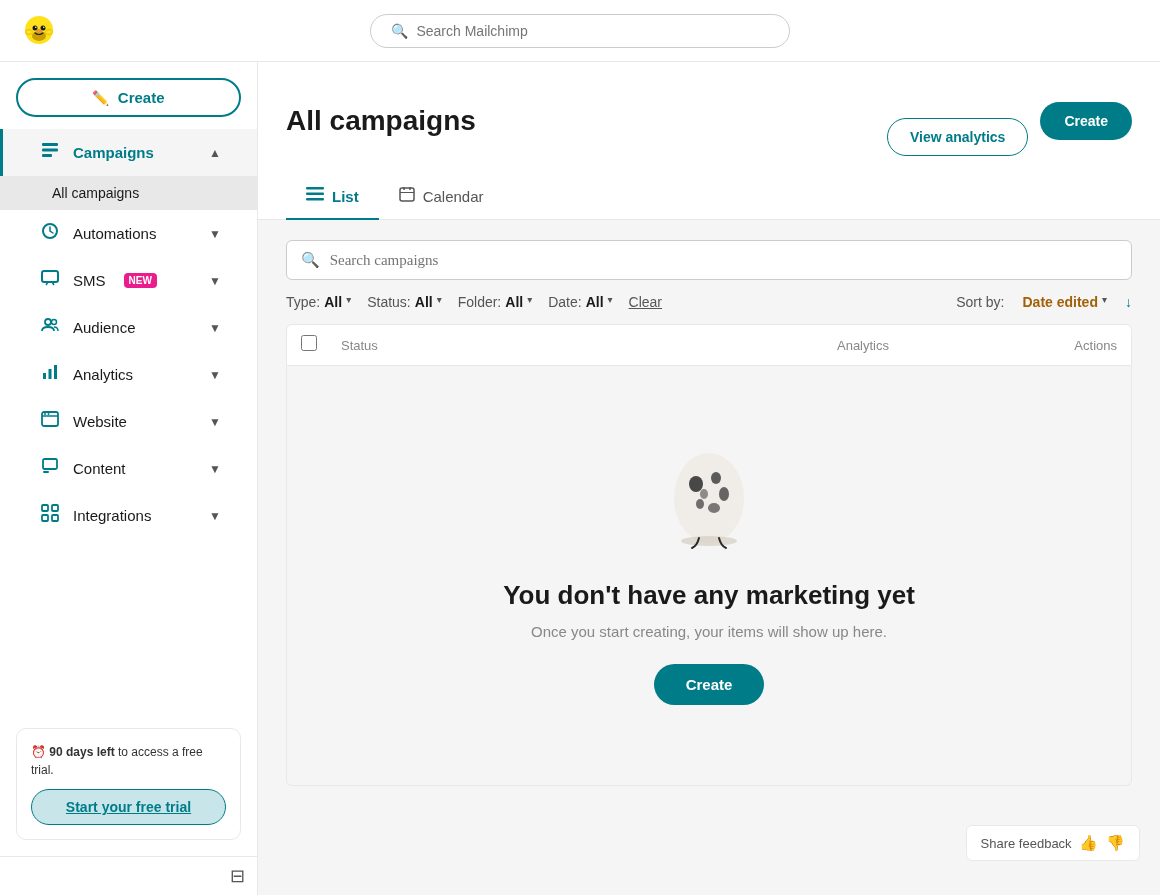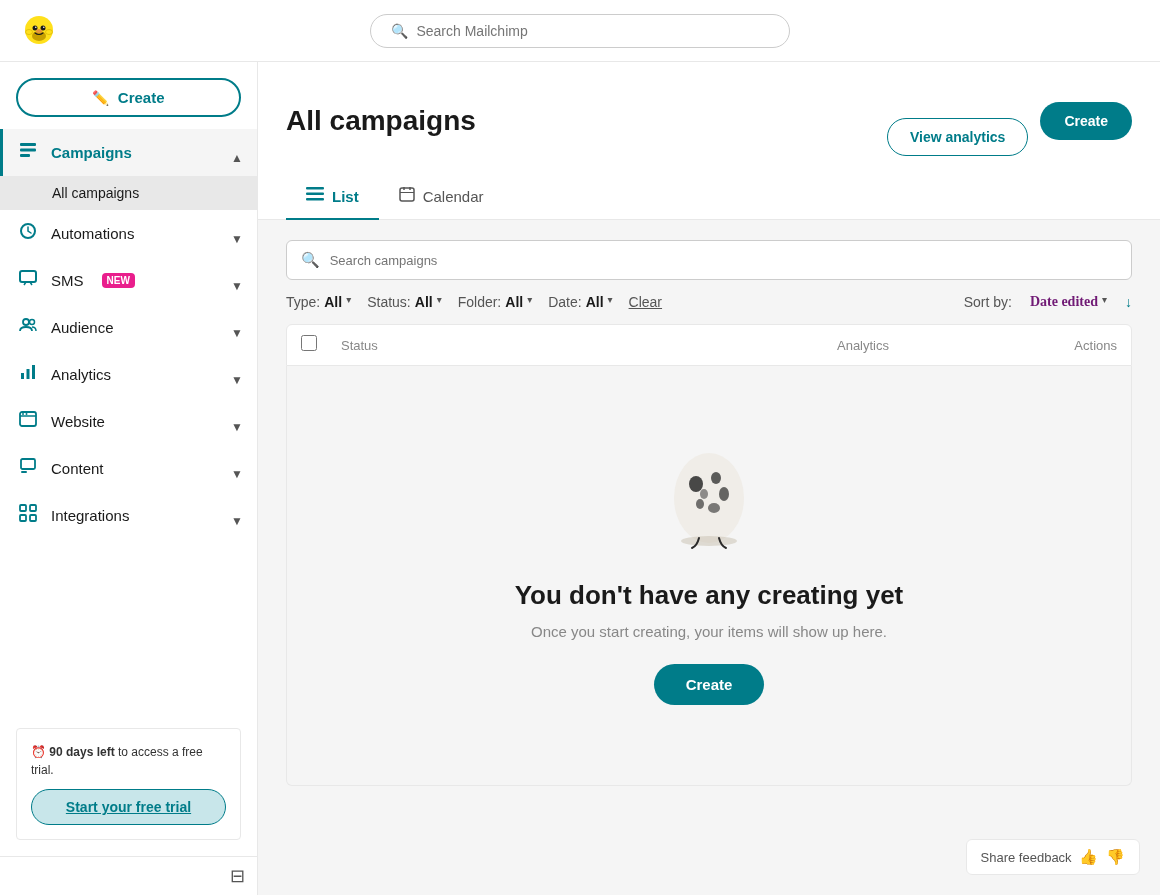--- a/index.html
+++ b/index.html
@@ -42,22 +42,22 @@
       margin: 16px 16px 12px;
       border: 2px solid #007c89; border-radius: 24px;
       background: #fff; color: #007c89; font-size: 15px; font-weight: 600;
       padding: 9px 20px; cursor: pointer; display: flex; align-items: center;
       justify-content: center; gap: 8px;
     }
     .sidebar-create-btn .pencil-icon { font-size: 14px; }
 
     .sidebar-nav { flex: 1; }
     .nav-item {
-      display: flex; align-items: flex-end; justify-content: space-between;
-      padding: 11px 14px; cursor: pointer; font-size: 15px; color: #1a1a1a;
+      display: flex; align-items: center; justify-content: space-between;
+      padding: 11px 36px; cursor: pointer; font-size: 15px; color: #1a1a1a;
       border-left: 3px solid transparent;
     }
     .nav-item.active {
       border-left: 3px solid #007c89; background: #f5f5f5;
     }
     .nav-item-left { display: flex; align-items: center; gap: 12px; }
     .nav-icon { font-size: 18px; color: #007c89; width: 22px; text-align: center; }
     .nav-label { font-size: 15px; }
     .nav-item.active .nav-label { color: #007c89; font-weight: 600; }
     .nav-chevron { font-size: 12px; color: #555; }
@@ -71,21 +71,21 @@
 
     
     .new-badge {
       background: #e91e8c; color: #fff; font-size: 10px; font-weight: 700;
       border-radius: 4px; padding: 2px 5px; margin-left: 6px; text-transform: uppercase;
     }
 
     
     .trial-banner {
       margin: 16px; background: #fff; border: 1px solid #e8e8e8;
-      border-radius: 4px; padding: 14px;
+      border-radius: 10px; padding: 14px;
     }
     .trial-banner-text { font-size: 12px; color: #333; line-height: 1.5; }
     .trial-banner-text strong { font-weight: 700; }
     .trial-start-btn {
       margin-top: 10px; width: 100%; border: 1px solid #007c89;
       border-radius: 24px; background: #c8e6ea; color: #007c89;
       font-size: 14px; font-weight: 600; padding: 9px; cursor: pointer; text-decoration: underline;
     }
 
     
@@ -136,22 +136,22 @@
     
     .campaigns-content {
       padding: 20px 28px; flex: 1; overflow-y: auto; background: #f5f5f5;
     }
     .search-input-row {
       display: flex; align-items: center;
       border: 1px solid #ccc; border-radius: 6px;
       padding: 10px 14px; background: #fff; margin-bottom: 14px;
     }
     .search-input-row input {
-      border: none; outline: none; font-size: 13px; color: #b91c1c;
-      width: 100%; background: transparent;
+      border: none; outline: none; font-size: 15px; color: #b91c1c;
+      width: 100%; background: transparent; font-family: Liberation Serif, serif;
     }
     .search-input-icon { color: #888; margin-right: 10px; font-size: 15px; }
 
     
     .filters-row {
       display: flex; align-items: center; gap: 16px; margin-bottom: 14px; flex-wrap: wrap;
     }
     .filter-btn {
       display: flex; align-items: flex-start; gap: 4px;
       font-size: 14px; color: #333; cursor: pointer; background: none; border: none;
@@ -160,21 +160,21 @@
     .filter-label { font-weight: 400; color: #555; }
     .filter-value { font-weight: 600; color: #1a1a1a; }
     .filter-chevron { font-size: 10px; color: #555; }
     .clear-btn {
       font-size: 14px; color: #555; cursor: pointer; background: none; border: none;
       padding: 0; text-decoration: underline;
     }
     .sort-area {
       margin-left: auto; display: flex; align-items: center; gap: 18px; font-size: 14px; color: #555;
     }
-    .sort-value { font-weight: 600; color: #701a75; font-family: Liberation Serif, serif; }
+    .sort-value { font-weight: 600; color: #a16207; }
     .sort-icon { color: #007c89; font-size: 14px; font-weight: 700; }
 
     
     .table-header {
       display: flex; align-items: center;
       background: #fff; border: 1px solid #e8e8e8; border-radius: 6px 6px 0 0;
       padding: 10px 14px;
     }
     .table-checkbox { width: 32px; flex-shrink: 0; }
     .table-checkbox input[type=checkbox] { width: 16px; height: 16px; cursor: pointer; accent-color: #007c89; }
@@ -202,21 +202,21 @@
       font-size: 15px; color: #888; margin-bottom: 24px; text-align: left;
     }
     .empty-create-btn {
       border: none; border-radius: 24px; background: #007c89;
       color: #fff; font-size: 15px; font-weight: 600; padding: 12px 32px;
       cursor: pointer;
     }
 
     
     .share-feedback {
-      position: fixed; bottom: 20px; right: 20px;
+      position: fixed; bottom: 34px; right: 20px;
       display: flex; align-items: center; gap: 8px;
       background: #fff; border: 1px solid #e8e8e8; border-radius: 6px;
       padding: 8px 14px; font-size: 13px; color: #555; cursor: pointer;
     }
     .feedback-icon { font-size: 15px; cursor: pointer; }
   </style>
 </head>
 <body>
 
 <div class="top-header">
@@ -481,21 +481,21 @@
             <ellipse cx="46" cy="78" rx="4" ry="5" fill="#2a2a2a" opacity="0.65"></ellipse>
             <ellipse cx="60" cy="82" rx="6" ry="5" fill="#2a2a2a" opacity="0.6"></ellipse>
             <ellipse cx="50" cy="68" rx="4" ry="5" fill="#2a2a2a" opacity="0.5"></ellipse>
 
             <ellipse cx="55" cy="115" rx="28" ry="5" fill="#c8c0b0" opacity="0.5"></ellipse>
 
             <path d="M45 112 Q43 120 38 122" stroke="#2a2a2a" stroke-width="2" fill="none" stroke-linecap="round"></path>
             <path d="M65 112 Q67 120 72 122" stroke="#2a2a2a" stroke-width="2" fill="none" stroke-linecap="round"></path>
           </svg>
         </div>
-        <div class="empty-title">You don't have any creating yet</div>
+        <div class="empty-title">You don't have any marketing yet</div>
         <div class="empty-subtitle">Once you start creating, your items will show up here.</div>
         <button class="empty-create-btn">Create</button>
       </div>
 
     </div>
   </div>
 </div>
 
 <div class="share-feedback">
   <span>Share feedback</span>

